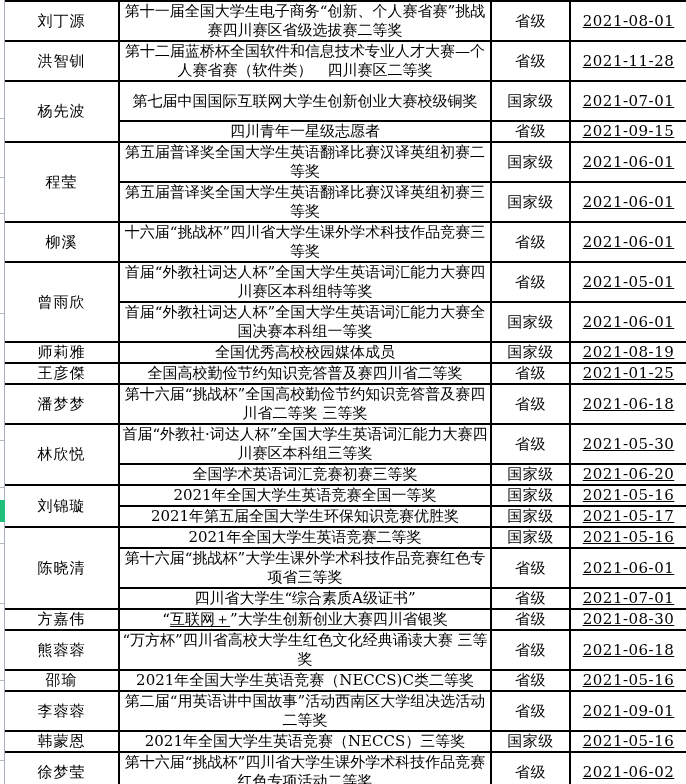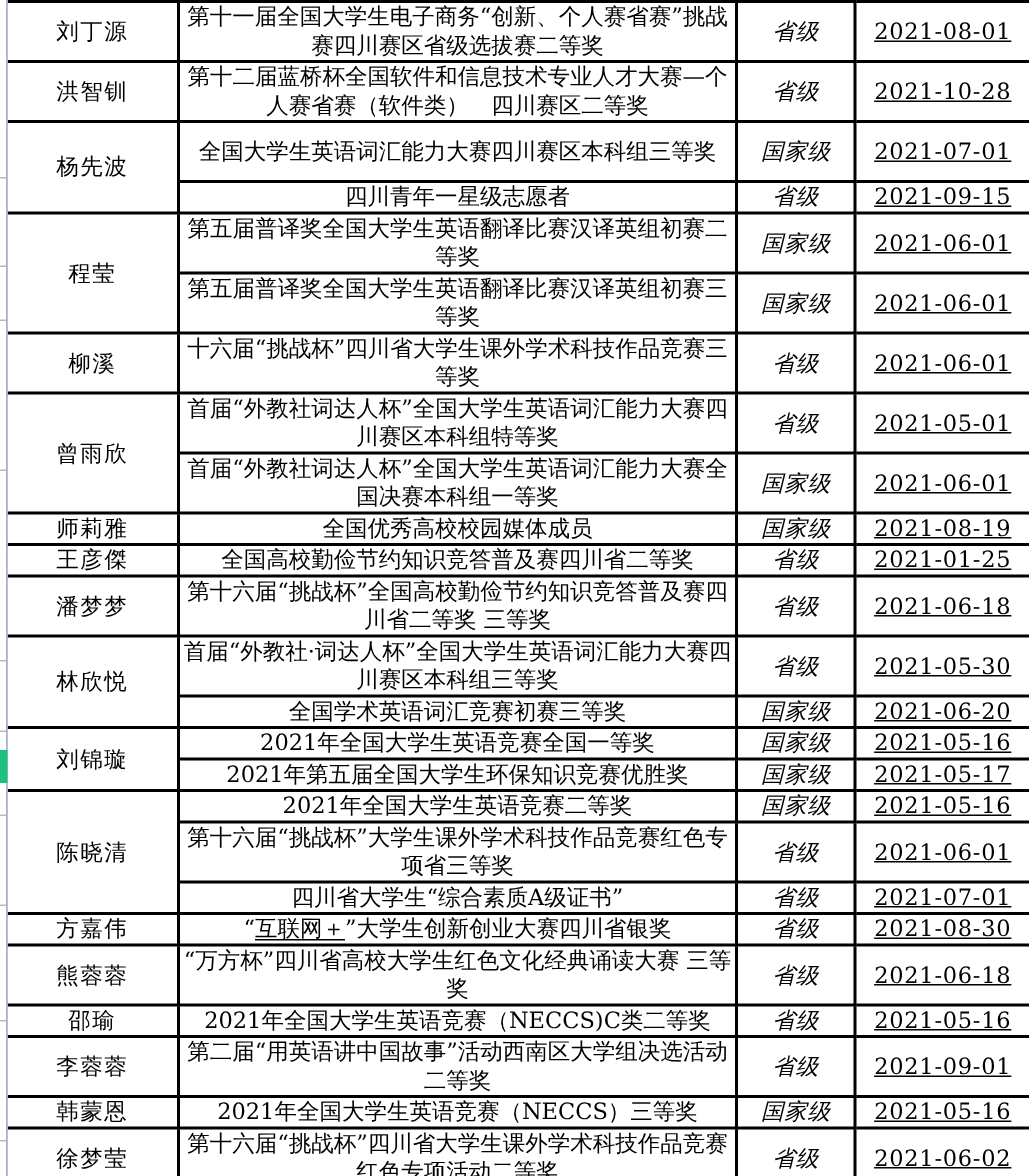--- a/index.html
+++ b/index.html
@@ -21,21 +21,21 @@
   td{
     border:2px solid #000;
     text-align:center;vertical-align:middle;
     font-size:15px;line-height:19px;
     padding:0 2px;overflow:hidden;word-break:break-all;
   }
   tr.h1 td{height:18px;border-radius:10px;}
   tr.h2 td{height:38px;}
   td.cell-name{border-left:none;font-size:15px;letter-spacing:1px;}
   td.cell-date{border-right:none;letter-spacing:0.5px;text-decoration:underline;}
-  td.cell-level{letter-spacing:0.5px;font-style:italic;}
+  td.cell-level{letter-spacing:0.5px;}
   u{text-underline-offset:2px;}
 </style>
 </head>
 <body>
 
 <div class="screen">
 
   <div class="gutter">
     <div class="gutter-line" style="background: rgb(169, 176, 194);"></div>
     <div class="green-bar" style="top: 500px; height: 22px; background: rgb(31, 192, 125);"></div>
@@ -62,25 +62,25 @@
         <tr class="h2">
           <td class="cell-name" rowspan="1">刘丁源</td>
           <td class="cell-award">第十一届全国大学生电子商务“创新、个人赛省赛”挑战赛四川赛区省级选拔赛二等奖</td>
           <td class="cell-level">省级</td>
           <td class="cell-date">2021-08-01</td>
         </tr>
         <tr class="h2">
           <td class="cell-name" rowspan="1">洪智钏</td>
           <td class="cell-award">第十二届蓝桥杯全国软件和信息技术专业人才大赛—个人赛省赛（软件类）　四川赛区二等奖</td>
           <td class="cell-level">省级</td>
-          <td class="cell-date">2021-10-28</td>
+          <td class="cell-date">2021-11-28</td>
         </tr>
         <tr class="h2">
           <td class="cell-name" rowspan="2">杨先波</td>
-          <td class="cell-award">全国大学生英语词汇能力大赛四川赛区本科组三等奖</td>
+          <td class="cell-award">第七届中国国际互联网大学生创新创业大赛校级铜奖</td>
           <td class="cell-level">国家级</td>
           <td class="cell-date">2021-07-01</td>
         </tr>
         <tr class="h1">
           <td class="cell-award">四川青年一星级志愿者</td>
           <td class="cell-level">省级</td>
           <td class="cell-date">2021-09-15</td>
         </tr>
         <tr class="h2">
           <td class="cell-name" rowspan="2">程莹</td>

